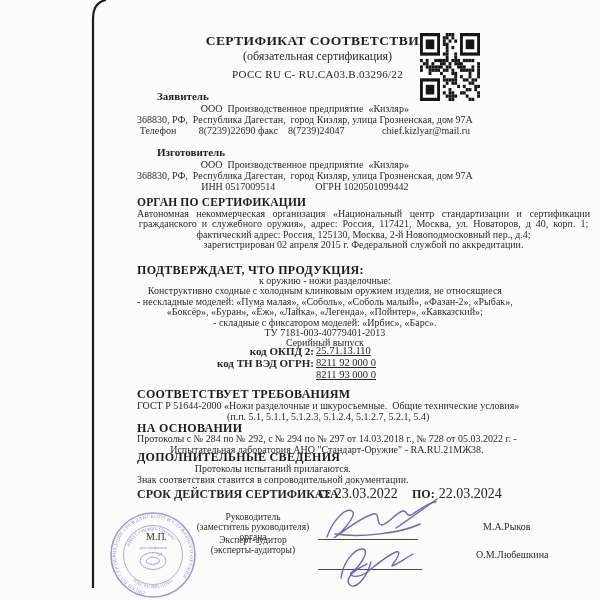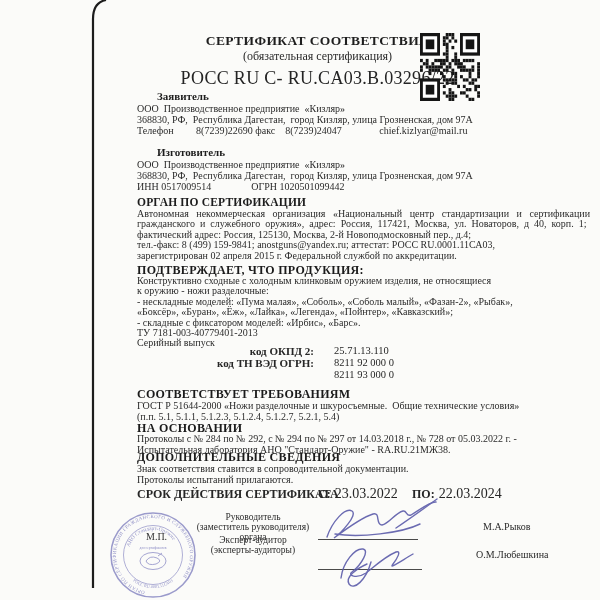--- a/index.html
+++ b/index.html
@@ -3,31 +3,31 @@
 <meta charset="utf-8">
 <style>
   html,body{margin:0;padding:0;}
   body{
     width:600px;height:600px;position:relative;overflow:hidden;
     background:#fbfbf9;color:#262626;
     font-family:"Liberation Serif", serif;
   }
   .abs{position:absolute;}
   .ctr{left:137px;width:361px;text-align:center;}
-  .ln{font-size:10px;line-height:11px;white-space:pre;color:#2b2b2b;}
+  .ln{font-size:10px;line-height:11px;white-space:pre;color:#2b2b2b;text-align:center;}
   .dense .ln{line-height:10.4px;}
   .h1{font-size:13.5px;font-weight:bold;letter-spacing:.4px;color:#1e1e1e;}
   .h2{font-size:12px;color:#2a2a2a;}
-  .num{font-size:18px;letter-spacing:.3px;color:#242424;}
+  .num{font-size:11px;letter-spacing:.3px;color:#242424;}
   .h-sec{font-size:11px;font-weight:bold;color:#1d1d1d;margin-left:20px;}
   .h-caps{font-size:11.5px;font-weight:bold;letter-spacing:.2px;color:#1d1d1d;}
   .h-big{font-size:12px;font-weight:bold;letter-spacing:.3px;color:#1b1b1b;}
   .code-row{display:flex;font-size:10.5px;line-height:12px;}
   .code-row .lbl{width:177px;text-align:right;font-weight:bold;font-size:11px;}
-  .code-row .val{margin-left:20px;white-space:pre;}
+  .code-row .val{margin-left:2px;white-space:pre;text-decoration:underline;}
   .rule{position:absolute;height:1px;background:#4a4a4a;}
   .role{width:146px;text-align:center;font-size:9.5px;line-height:10px;color:#2e2e2e;}
   .name{font-size:10px;color:#2b2b2b;}
   .mp{font-size:10px;font-weight:normal;color:#333;}
   .validity b{font-size:12px;}
   .validity .date{font-size:14px;}
   svg{display:block;}
 </style>
 </head>
 <body>
@@ -196,28 +196,27 @@
   <div class="ln">ООО  Производственное предприятие  «Кизляр»</div>
   <div class="ln">368830, РФ,  Республика Дагестан,  город Кизляр, улица Грозненская, дом 97А</div>
   <div class="ln">ИНН 0517009514                ОГРН 1020501099442</div>
 </div>
 
 <div class="abs h-caps" style="left:137px;top:196px">ОРГАН ПО СЕРТИФИКАЦИИ</div>
 <div class="abs dense" style="left:137px;top:209px">
   <div class="ln">Автономная   некоммерческая   организация   «Национальный   центр   стандартизации   и   сертификации</div>
   <div class="ln">гражданского  и  служебного  оружия»,  адрес:  Россия,  117421,  Москва,  ул.  Новаторов,  д  40,  корп.  1;</div>
   <div class="ln">фактический адрес: Россия, 125130, Москва, 2-й Новоподмосковный пер., д.4;</div>
-  <div class="ln">тел.-факс: 8 (499) 159-9841; anostguns@yandex.ru; аттестат: РОСС RU.0001.11СА03,</div>
   <div class="ln">зарегистрирован 02 апреля 2015 г. Федеральной службой по аккредитации.</div>
 </div>
 
 <div class="abs h-big" style="left:137px;top:263px">ПОДТВЕРЖДАЕТ, ЧТО ПРОДУКЦИЯ:</div>
 <div class="abs dense" style="left:137px;top:276px">
+  <div class="ln">к оружию - ножи разделочные:</div>
   <div class="ln">Конструктивно сходные с холодным клинковым оружием изделия, не относящиеся</div>
-  <div class="ln">к оружию - ножи разделочные:</div>
   <div class="ln">- нескладные моделей: «Пума малая», «Соболь», «Соболь малый», «Фазан-2», «Рыбак»,</div>
   <div class="ln">«Боксёр», «Буран», «Ёж», «Лайка», «Легенда», «Пойнтер», «Кавказский»;</div>
   <div class="ln">- складные с фиксатором моделей: «Ирбис», «Барс».</div>
   <div class="ln">ТУ 7181-003-40779401-2013</div>
   <div class="ln">Серийный выпуск</div>
 </div>
 
 <div class="abs" style="left:137px;top:345px">
   <div class="code-row">
     <span class="lbl">код ОКПД 2:</span>
@@ -240,22 +239,22 @@
 </div>
 
 <div class="abs h-big" style="left:137px;top:421px">НА ОСНОВАНИИ</div>
 <div class="abs" style="left:137px;top:433px">
   <div class="ln">Протоколы с № 284 по № 292, с № 294 по № 297 от 14.03.2018 г., № 728 от 05.03.2022 г. -</div>
   <div class="ln">Испытательная лаборатория АНО "Стандарт-Оружие" - RA.RU.21МЖ38.</div>
 </div>
 
 <div class="abs h-big" style="left:137px;top:450px">ДОПОЛНИТЕЛЬНЫЕ СВЕДЕНИЯ</div>
 <div class="abs" style="left:137px;top:463px">
+  <div class="ln">Протоколы испытаний прилагаются.</div>
   <div class="ln">Знак соответствия ставится в сопроводительной документации.</div>
-  <div class="ln">Протоколы испытаний прилагаются.</div>
 </div>
 
 <div class="abs validity" style="left:137px;top:484px">
   <b>СРОК ДЕЙСТВИЯ СЕРТИФИКАТА</b>
 </div>
 <div class="abs validity" style="left:318px;top:484px">
   <b>С:</b>
   <span class="date">23.03.2022</span>
 </div>
 <div class="abs validity" style="left:412px;top:484px">

